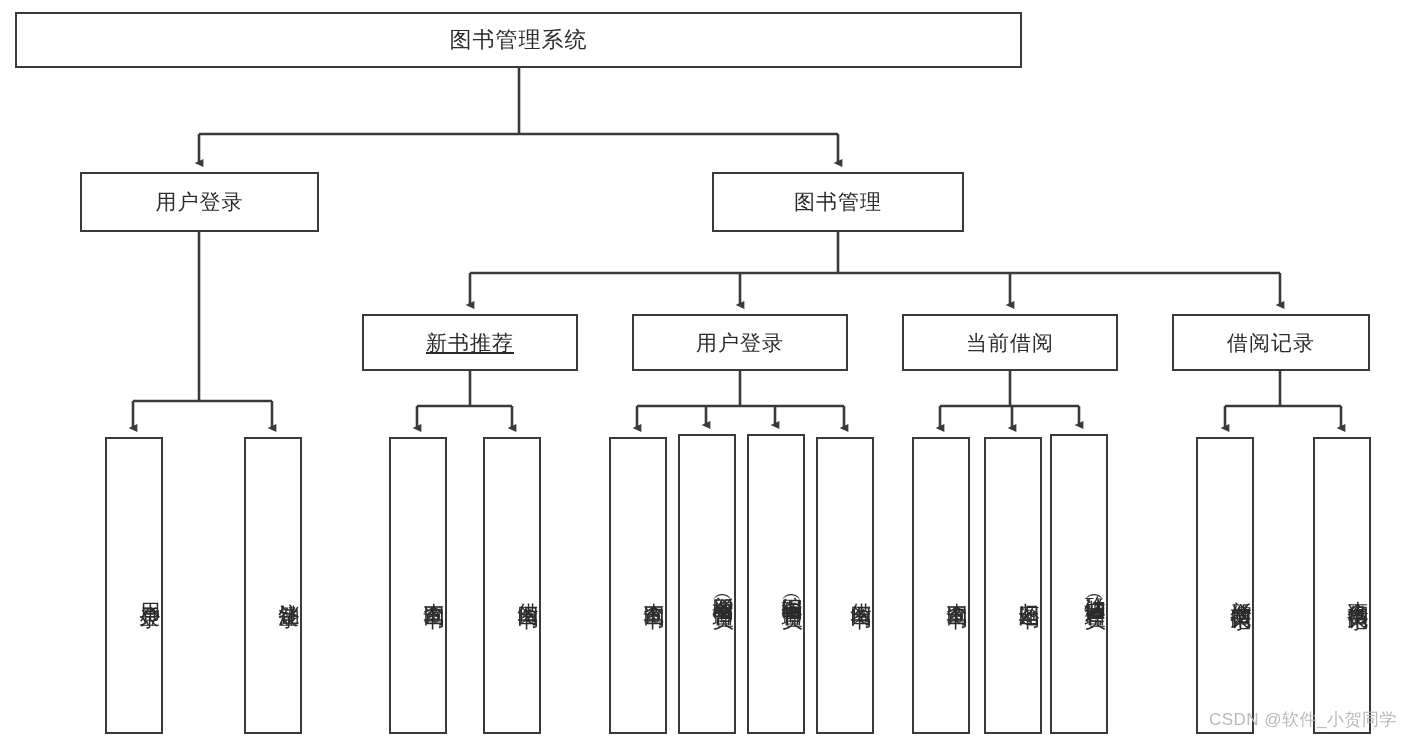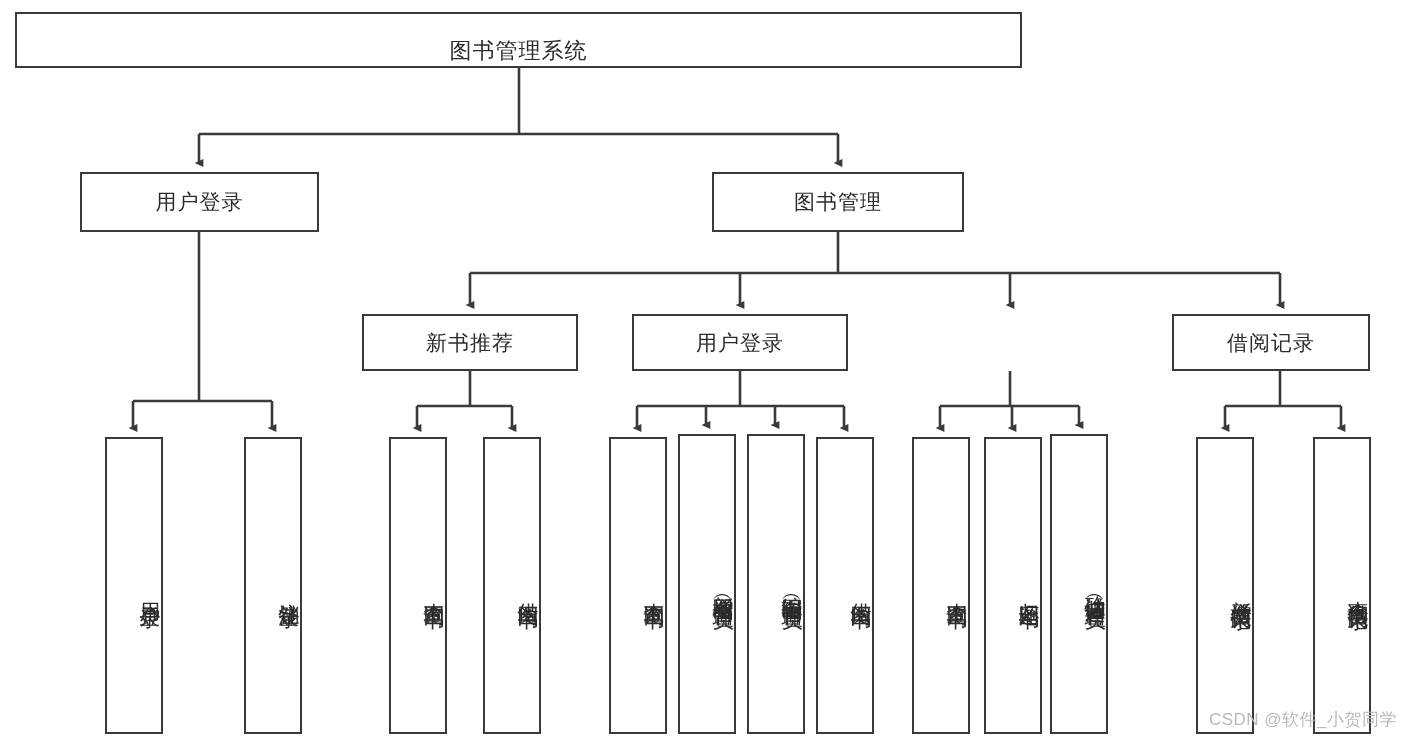--- a/index.html
+++ b/index.html
@@ -34,21 +34,20 @@
     justify-content: center;
     color: #2b2b2b;
   }
   .node-h {
     font-size: 21px;
     letter-spacing: 1px;
     white-space: nowrap;
   }
   .node-root {
     font-size: 22px;
-    align-items: flex-end;
   }
   .node-v {
     writing-mode: vertical-rl;
     text-orientation: upright;
     font-size: 21px;
     line-height: 1.08;
     letter-spacing: 2px;
     align-items: flex-start;
     justify-content: center;
     padding-top: 8px;
@@ -127,28 +126,31 @@
   </div>
 
   <div class="node node-h" style="left:80px; top:172px; width:239px; height:60px;">
     <span>用户登录</span>
   </div>
 
   <div class="node node-h" style="left:712px; top:172px; width:252px; height:60px;">
     <span>图书管理</span>
   </div>
 
-  <div class="node node-h" style="left:362px; top:314px; width:216px; height:57px;">
+  <div class="node node-h" style="left:362px; top:314px; width:216px; height:57px;text-decoration:underline;">
     <span>新书推荐</span>
   </div>
 
   <div class="node node-h" style="left:632px; top:314px; width:216px; height:57px;">
     <span>用户登录</span>
   </div>
 
+  <div class="node node-h" style="left:902px; top:314px; width:216px; height:57px;">
+    <span>当前借阅</span>
+  </div>
 
   <div class="node node-h" style="left:1172px; top:314px; width:198px; height:57px;">
     <span>借阅记录</span>
   </div>
 
   <div class="node node-v" style="left:105px; top:437px; width:58px; height:297px;">
     <span class="vlabel">用户登录</span>
   </div>
 
   <div class="node node-v" style="left:244px; top:437px; width:58px; height:297px;">

